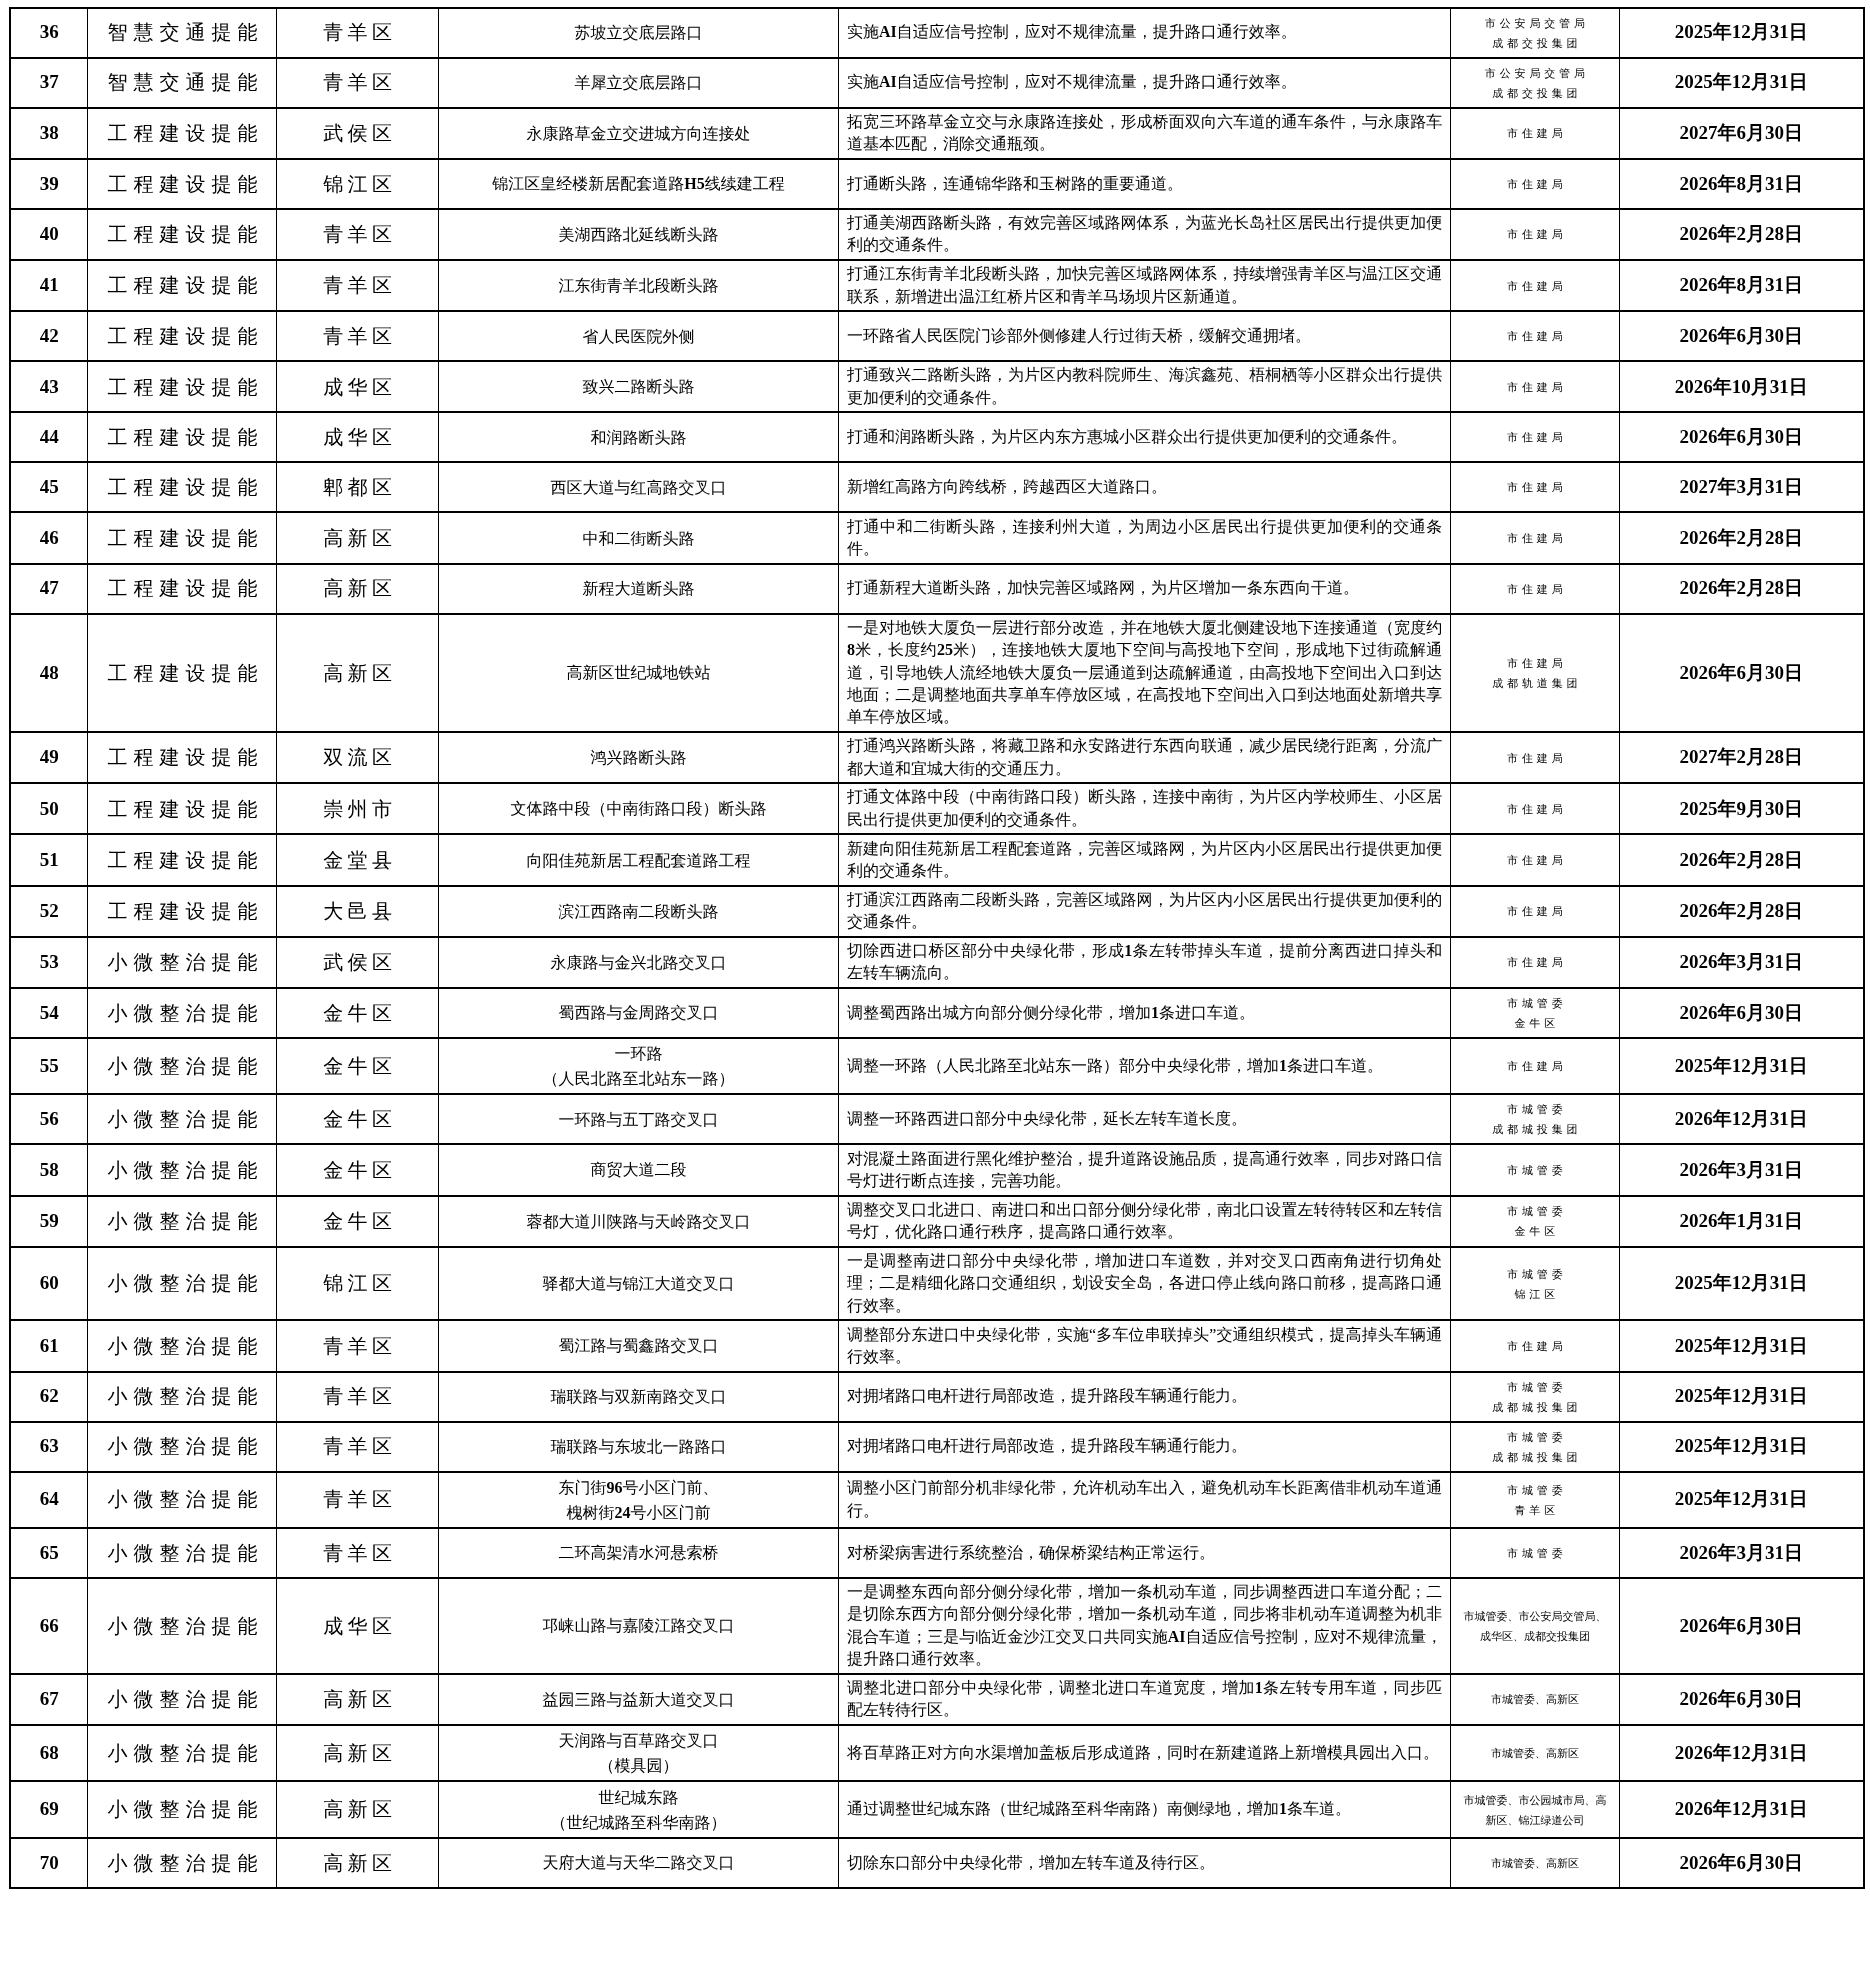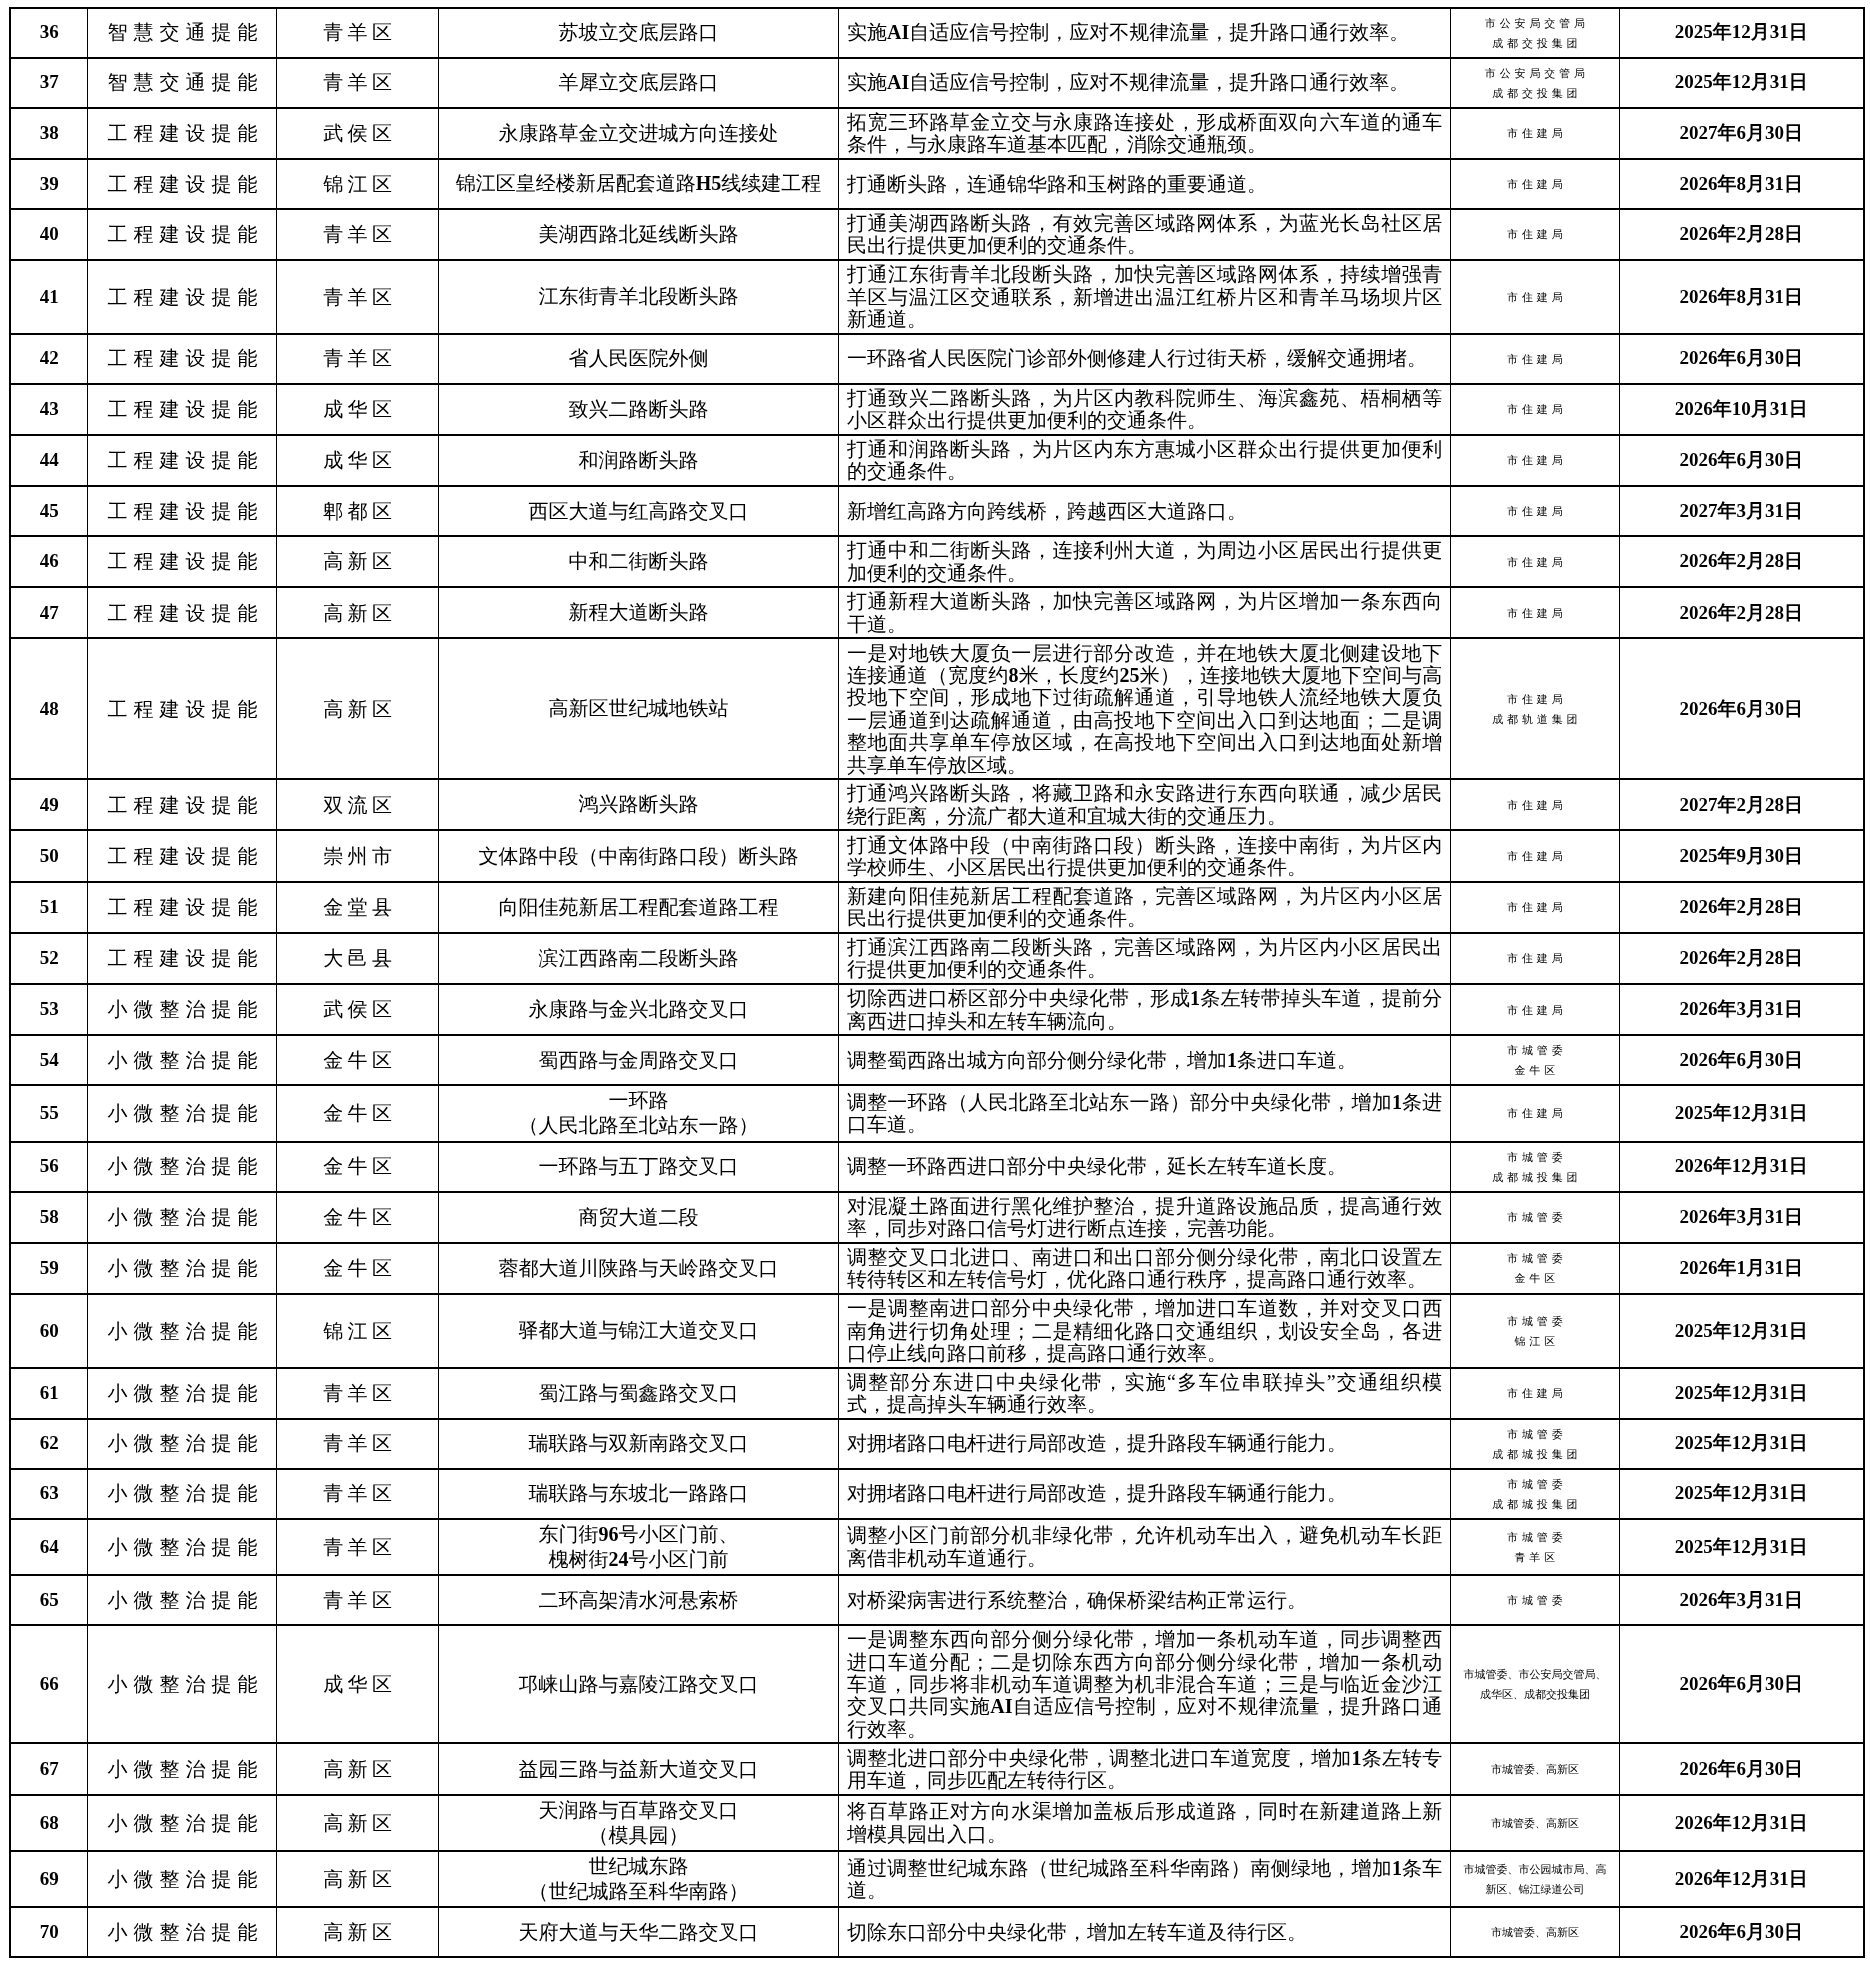--- a/index.html
+++ b/index.html
@@ -17,22 +17,22 @@
     border: 1.7px solid #000;
     border-top-width: 2.8px; border-bottom-width: 2.8px;
     padding: 2.2px 7.8px; vertical-align: middle;
     height: 50px; box-sizing: border-box;
     font-size: 19px; line-height: 22.4px;
     word-break: break-all;
   }
   .c-no   { text-align: center; font-weight: bold; border-radius: 19px; }
   .c-cat  { text-align: center; font-size: 20px; letter-spacing: 0.30em; text-indent: 0.30em; }
   .c-dist { text-align: center; font-size: 20px; letter-spacing: 0.22em; text-indent: 0.22em; }
-  .c-name { text-align: center; font-size: 20px; line-height: 25px; }
-  .c-measure { text-align: justify; text-justify: inter-character; font-size: 20px; line-height: 22.4px; }
+  .c-name { text-align: center; font-size: 16px; line-height: 25px; }
+  .c-measure { text-align: justify; text-justify: inter-character; font-size: 16px; line-height: 22.4px; }
   .c-units { text-align: center; font-size: 11px; line-height: 20px; }
   .unit-line.spread { letter-spacing: 0.35em; text-indent: 0.35em; }
   .c-date { text-align: center; font-weight: bold; white-space: nowrap; border-radius: 24px; }
   .c-measure b, .c-name b { font-weight: bold; }
 </style>
 </head>
 <body>
 
 <div class="page">
   <table class="grid">

